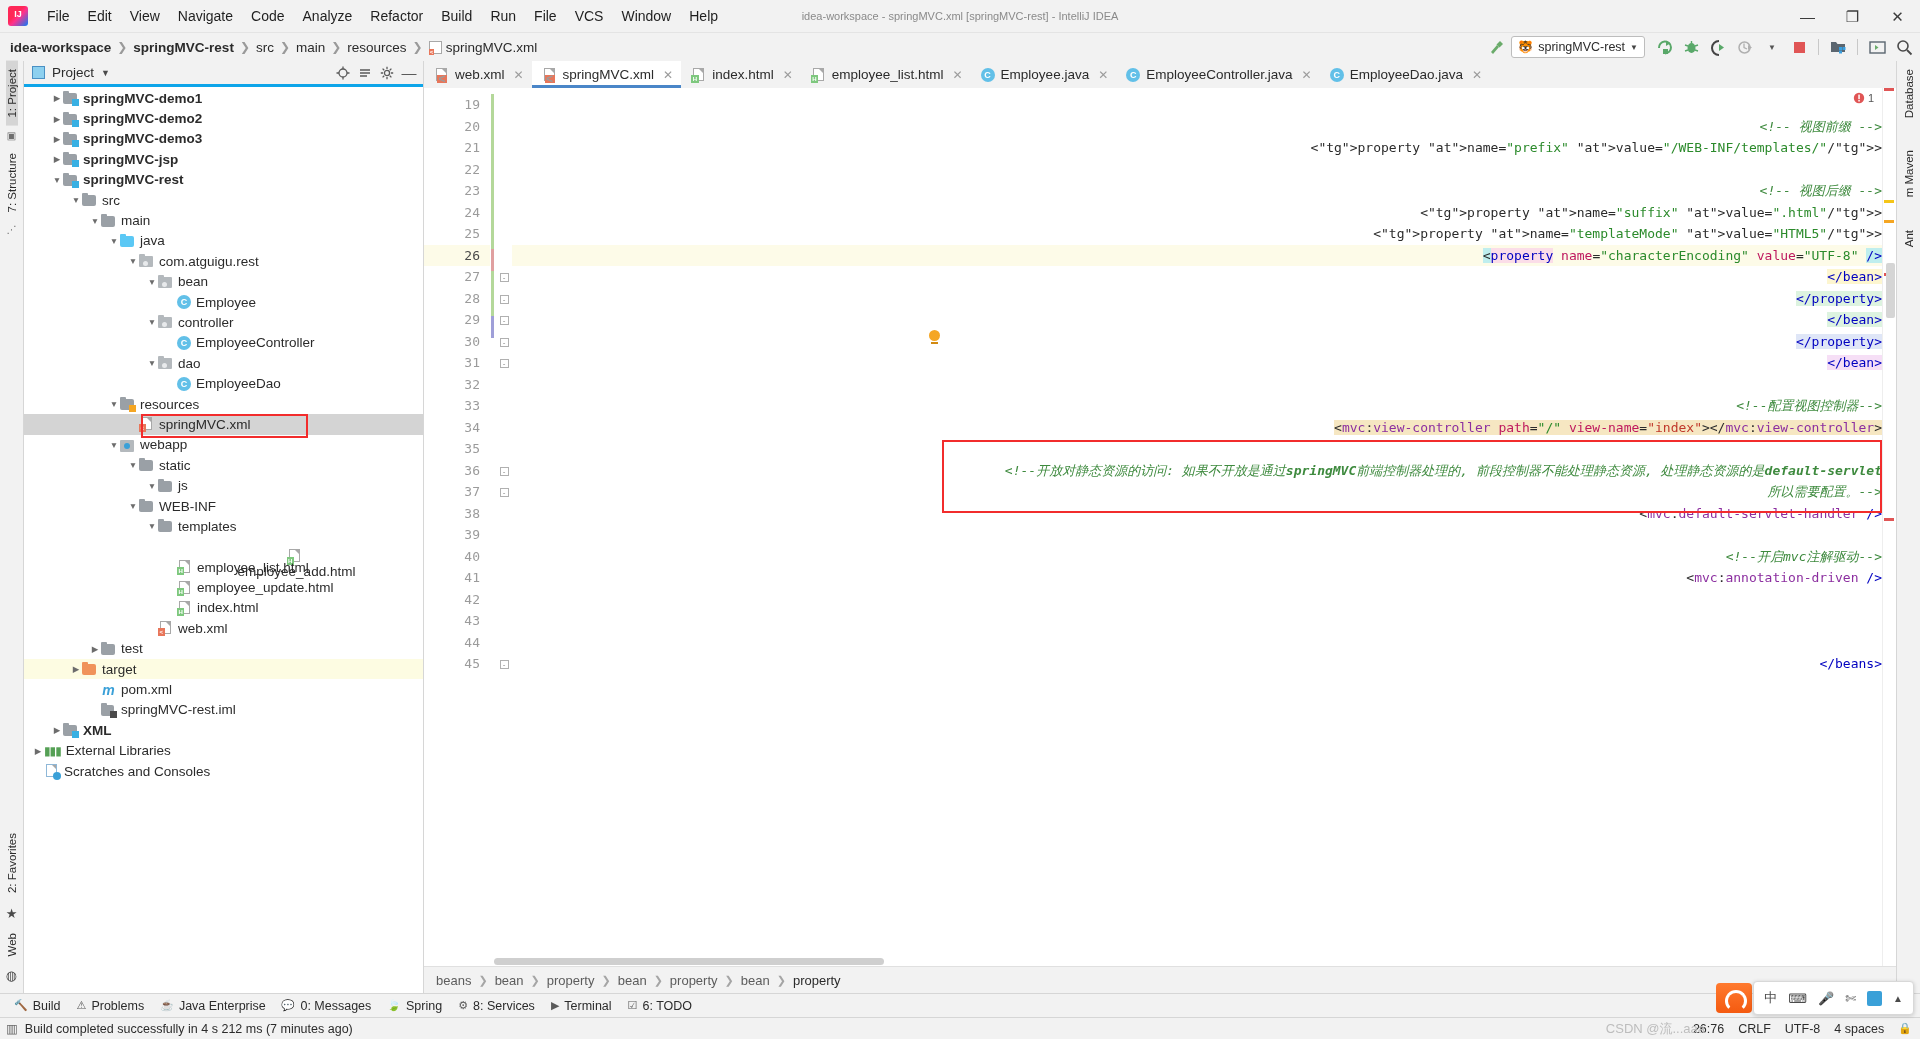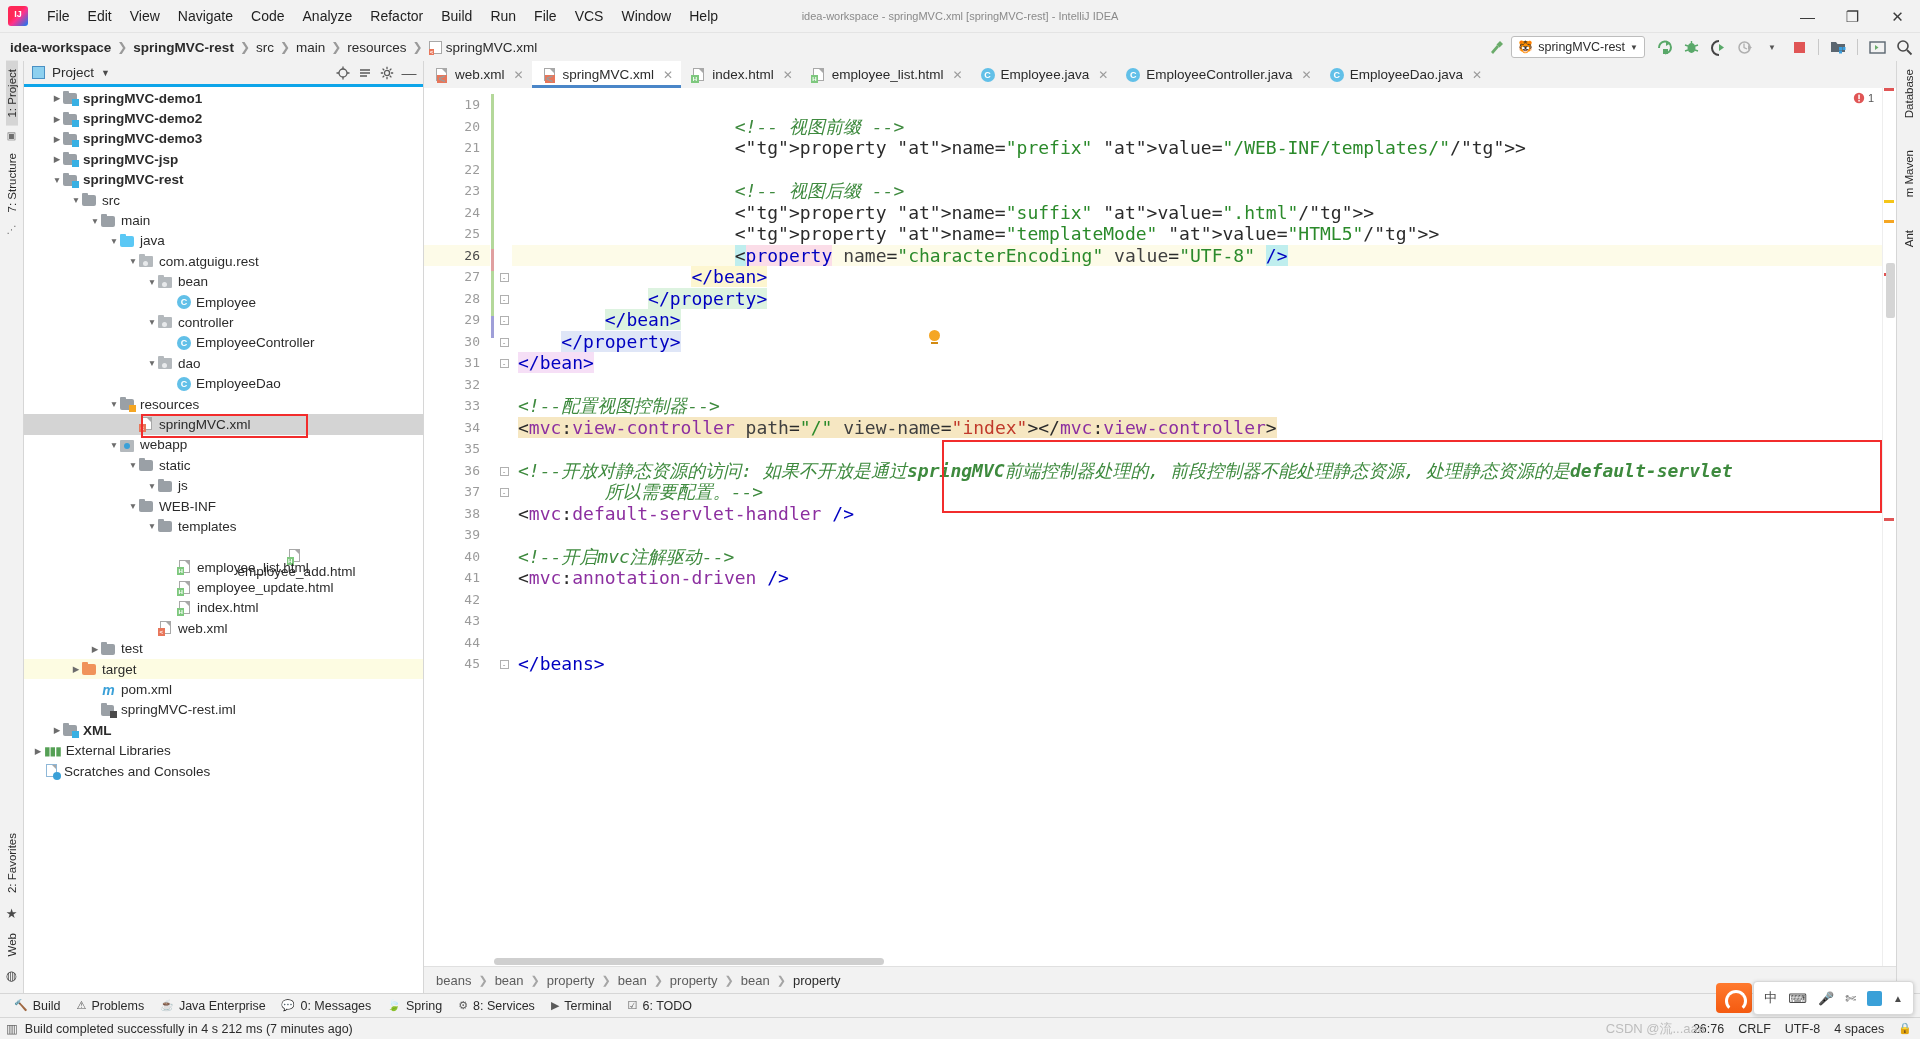--- a/index.html
+++ b/index.html
@@ -146,27 +146,27 @@
   .gline{
     height:21.5px; line-height:21.5px; text-align:right; padding-right:10px;
     font-family:"DejaVu Sans Mono", monospace; font-size:13px; color:#9b9b9b;
   }
   .gline.cur{ color:#4a4a4a; background:#fdfbe8; }
   .markerstrip{ width:6px; background:#fff; flex:0 0 6px; padding-top:6px; position:relative;}
   .fold-col{ width:16px; background:#fff; flex:0 0 16px; padding-top:6px; position:relative;}
   .foldmark{ height:21.5px; line-height:21.5px; text-align:center; font-size:10px; color:#9b9b9b;}
   .code{
     flex:1; padding-top:6px; position:relative; overflow:hidden;
-    font-family:"DejaVu Sans Mono", monospace; font-size:18px; white-space:pre;
+    font-family:"DejaVu Sans Mono", monospace; font-size:13px; white-space:pre;text-align:right;
   }
   .cl{ height:21.5px; line-height:21.5px; padding-left:6px; position:relative; }
   .cl.cur{ background:#fdfbe8; }
   .cm{ color:#3e8a3e; font-style:italic; }
   .tg{ color:#0000c0; }
-  .at{ color:#404040; }
+  .at{ color:#be185d; }
   .st{ color:#2b8a2b; }
   .ns{ color:#8c2fa0; }
   .hl-bean{ background:#fdf6d0; }
   .hl-prop{ background:#ddf3e0; }
   .hl-pink{ background:#fbdde8; }
   .hl-purple{ background:#f6dff6; }
   .hl-blueish{ background:#dfe6f7; }
   .hl-cyan{ background:#bfeeee; }
   .hl-tan{ background:#f6e7c2; }
 

